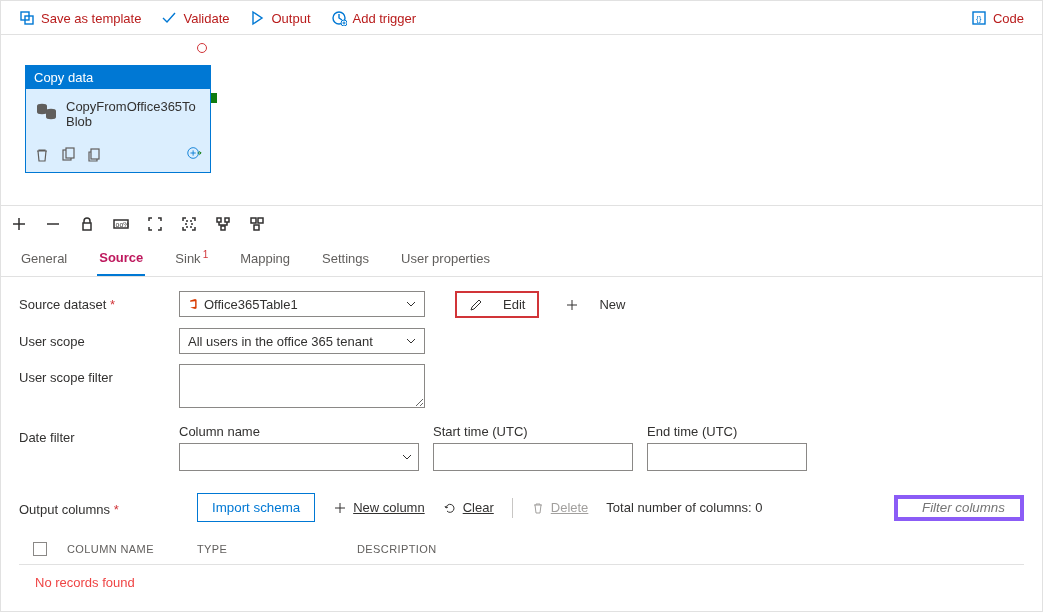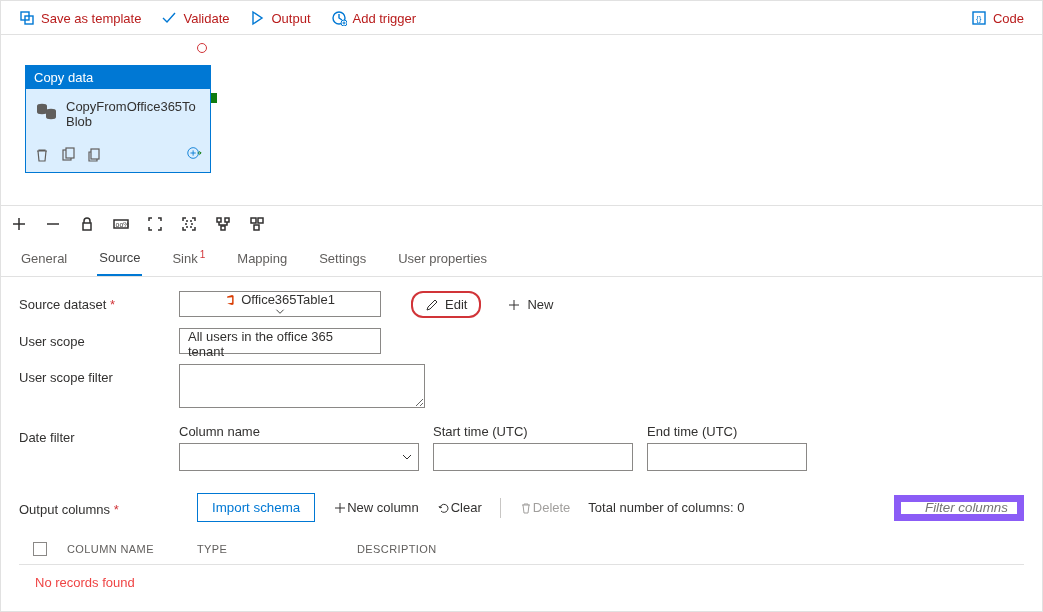--- a/index.html
+++ b/index.html
@@ -79,36 +79,36 @@
     border-top: 1px solid #e1e1e1;
   }
   .mini-toolbar svg { width: 16px; height: 16px; stroke: #323130; fill: none; stroke-width: 1.5; }
   .tabs {
     display: flex; gap: 28px; padding: 0 18px;
     border-bottom: 1px solid #e1e1e1;
     height: 36px; align-items: center;
     color: #605e5c;
   }
   .tabs .tab { cursor: pointer; padding: 8px 2px 9px 2px; position: relative; }
-  .tabs .tab.active { color: #404040; border-bottom: 2px solid #0078d4; }
+  .tabs .tab.active { color: #be185d; border-bottom: 2px solid #0078d4; font-weight: bold; }
   .tabs sup { color: #d13438; font-size: 10px; margin-left: 2px; }
   .form {
     padding: 14px 18px;
   }
   .row { display: flex; align-items: flex-start; margin-bottom: 10px; }
   .label { width: 160px; padding-top: 6px; color: #323130; }
   .req::after { content: " *"; color: #d13438; }
   .select {
     display: flex; align-items: center; justify-content: space-between;
-    width: 202px; height: 26px; border: 1px solid #8a8886; padding: 0 8px;
-    background: #fff; cursor: pointer; flex-direction: column;
+    width: 246px; height: 26px; border: 1px solid #8a8886; padding: 0 8px;
+    background: #fff; cursor: pointer;
   }
   .select svg { width: 10px; height: 10px; }
   .inline-actions { display: flex; align-items: center; gap: 18px; margin-left: 30px; }
-  .btn-ghost { display: inline-flex; align-items: center; gap: 6px; cursor: pointer; padding: 4px 8px; border-radius: 12px; }
+  .btn-ghost { display: inline-flex; align-items: center; gap: 20px; cursor: pointer; padding: 4px 8px; }
   .edit-highlight { border: 2.5px solid #d13438; padding: 4px 12px; }
   .textarea {
     width: 246px; height: 44px; border: 1px solid #8a8886; resize: both;
     background: #fff; padding: 4px;
   }
   .df-grid {
     display: grid;
     grid-template-columns: 240px 200px 160px;
     gap: 14px;
   }
@@ -116,24 +116,24 @@
   .df-grid input, .df-grid .sel2 {
     width: 100%; height: 28px; border: 1px solid #8a8886; padding: 0 6px; background: #fff;
   }
   .sel2 { display:flex; align-items:center; justify-content:flex-end; }
   .oc-row {
     display: flex; align-items: center; gap: 18px; margin-top: 22px; flex-wrap: nowrap;
   }
   .btn-outline {
     border: 1px solid #0078d4; color: #0078d4; padding: 6px 14px; cursor: pointer; background: #fff;
   }
-  .btn-plain { display: inline-flex; align-items: center; cursor: pointer; }
+  .btn-plain { display: inline-flex; align-items: center; gap: 6px; cursor: pointer; text-decoration: underline; }
   .disabled { color: #a19f9d; }
   .filter-input {
-    width: 130px; height: 26px; border: 7px solid #8b5cf6; padding: 0 6px 0 24px;
+    width: 130px; height: 26px; border: 4px solid #8b5cf6; padding: 0 6px 0 24px;
     font-style: italic; color: #8a8886; position: relative;
   }
   .filter-wrap { position: relative; margin-left: auto; }
   .filter-wrap svg { position: absolute; left: 6px; top: 7px; width: 13px; height: 13px; stroke:#8a8886; fill:none;}
   .grid-header {
     display: flex; align-items: center; gap: 20px;
     padding: 10px 0 8px 14px; margin-top: 10px;
     font-size: 11px; letter-spacing: 0.4px; color: #605e5c;
   }
   .grid-header .chk { width: 14px; height: 14px; border: 1px solid #8a8886; }

